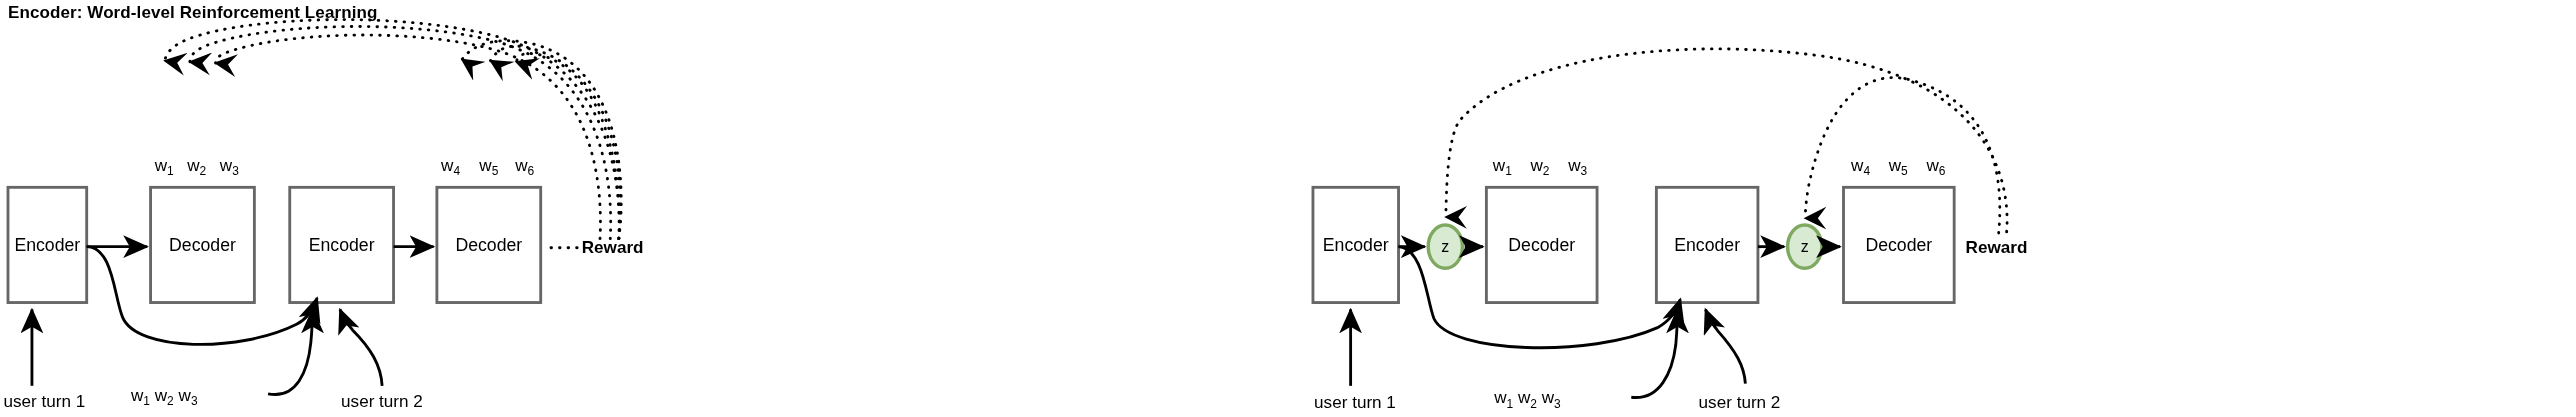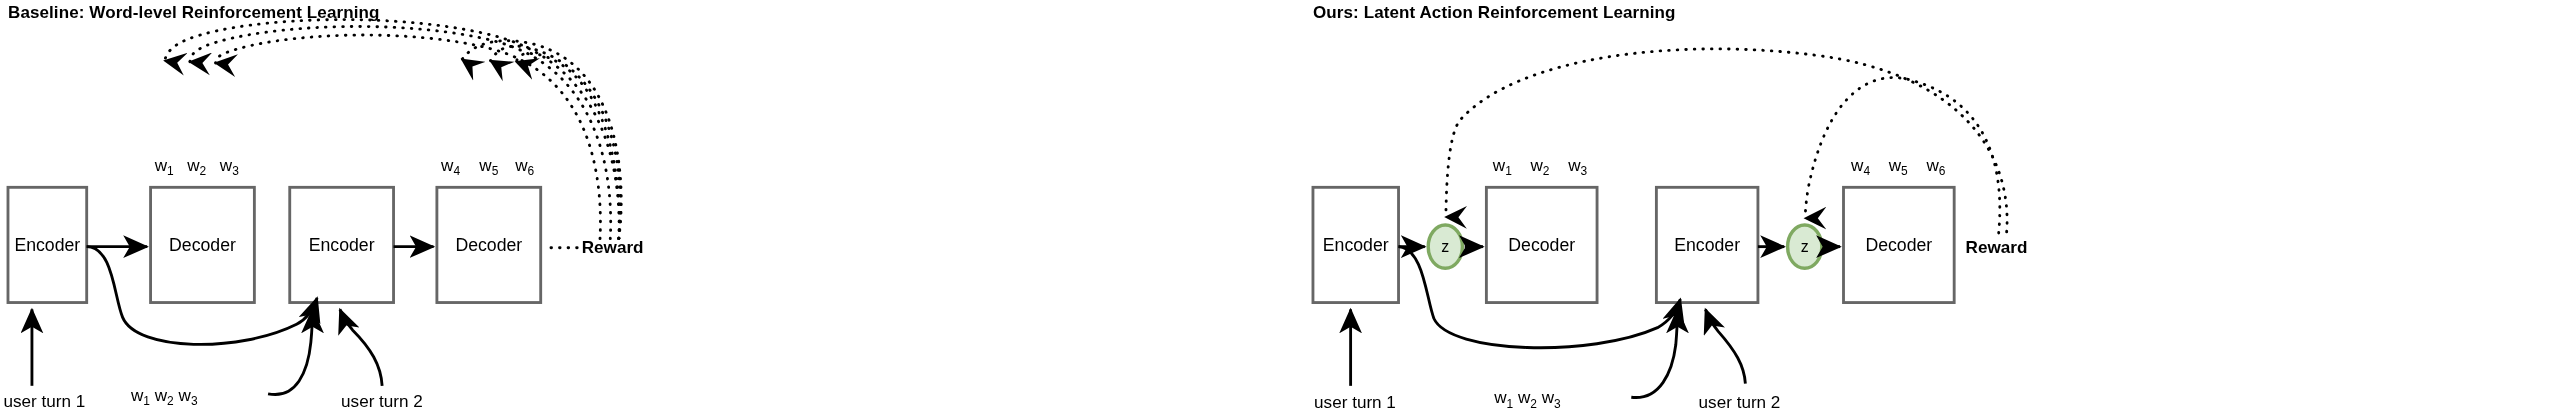--- a/index.html
+++ b/index.html
@@ -21,21 +21,21 @@
   .solid{fill:none;stroke:#000;stroke-width:5;}
   .dotted{fill:none;stroke:#000;stroke-width:5;stroke-linecap:round;stroke-dasharray:1 14;}
 </style>
 </head>
 <body>
 
 <div class="stage">
 
   <div class="panel panel-left">
 
-    <div class="title" style="left:8px;top:2.9px;">Baseline: Word-level Reinforcement Learning</div>
+    <div class="title" style="left:8px;top:2.9px;">Encoder: Word-level Reinforcement Learning</div>
 
     <svg width="1289" height="418" viewBox="0 0 2260 732">
       <defs>
         <marker id="arrS" markerWidth="11" markerHeight="11" refX="8.4" refY="4" orient="auto" markerUnits="strokeWidth">
           <path d="M0,0 L9,4 L0,8 L2.3,4 z" fill="#000"></path>
         </marker>
         <marker id="arrD" markerWidth="9" markerHeight="10" refX="4" refY="7.4" orient="auto" markerUnits="strokeWidth">
           <path d="M0,0 L4,8 L8,0 L4,3 z" fill="#000"></path>
         </marker>
       </defs>
@@ -108,21 +108,20 @@
       <path class="dotted" d="M1085,418 C1092,300 1060,128 948,96 C920,90 910,94 905,108" marker-end="url(#arrD)"></path>
 
       <path class="dotted" d="M1085,418 C1090,300 1060,120 880,66 C720,20 440,26 330,68 C300,80 291,94 289,106" marker-end="url(#arrD)"></path>
       <path class="dotted" d="M1070,418 C1076,302 1048,124 876,74 C726,32 466,40 360,80 C338,90 334,98 333,108" marker-end="url(#arrD)"></path>
       <path class="dotted" d="M1052,418 C1058,300 1030,130 864,86 C724,48 492,56 396,92 C382,98 379,102 378,110" marker-end="url(#arrD)"></path>
     </svg>
   </div>
 
   <div class="panel panel-right">
 
-    <div class="title" style="left:24px;top:2.9px;">Ours: Latent Action Reinforcement Learning</div>
 
     <svg width="1287" height="418" viewBox="0 0 2256 732">
       <defs>
         <marker id="arrS2" markerWidth="11" markerHeight="11" refX="8.4" refY="4" orient="auto" markerUnits="strokeWidth">
           <path d="M0,0 L9,4 L0,8 L2.3,4 z" fill="#000"></path>
         </marker>
         <marker id="arrD2" markerWidth="9" markerHeight="10" refX="4" refY="7.4" orient="auto" markerUnits="strokeWidth">
           <path d="M0,0 L4,8 L8,0 L4,3 z" fill="#000"></path>
         </marker>
       </defs>

